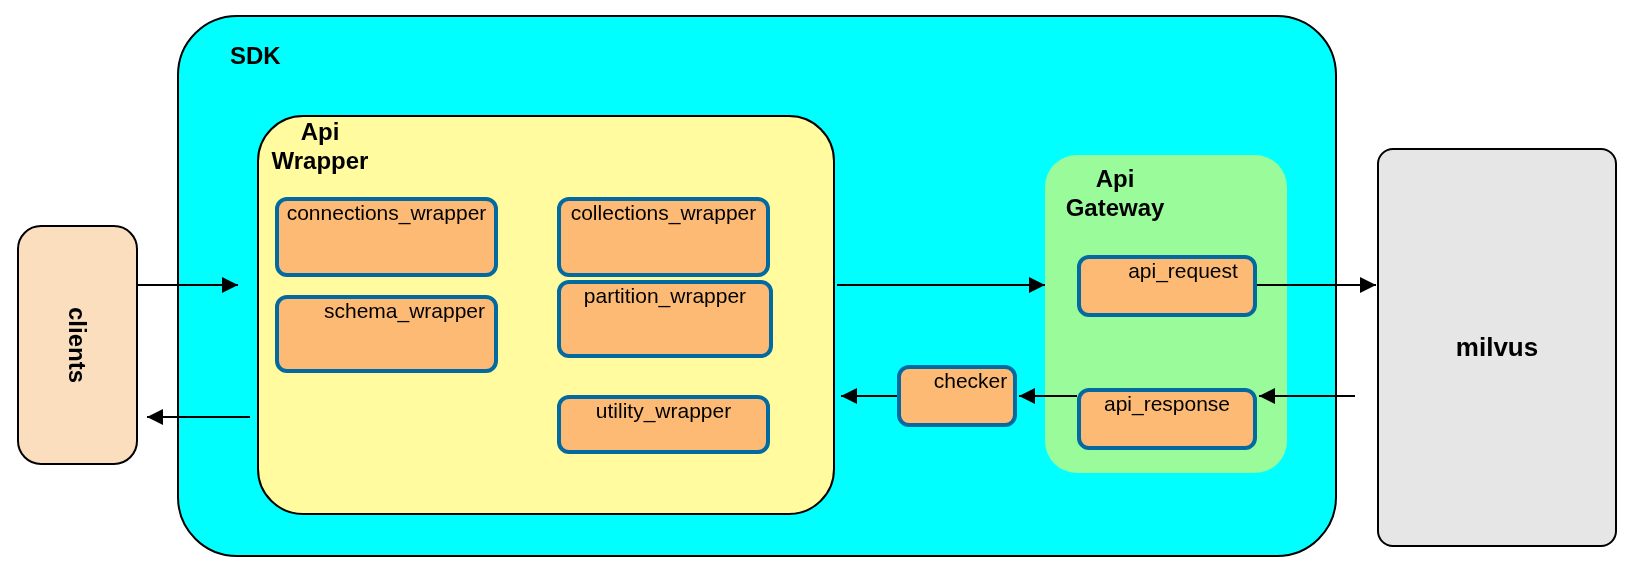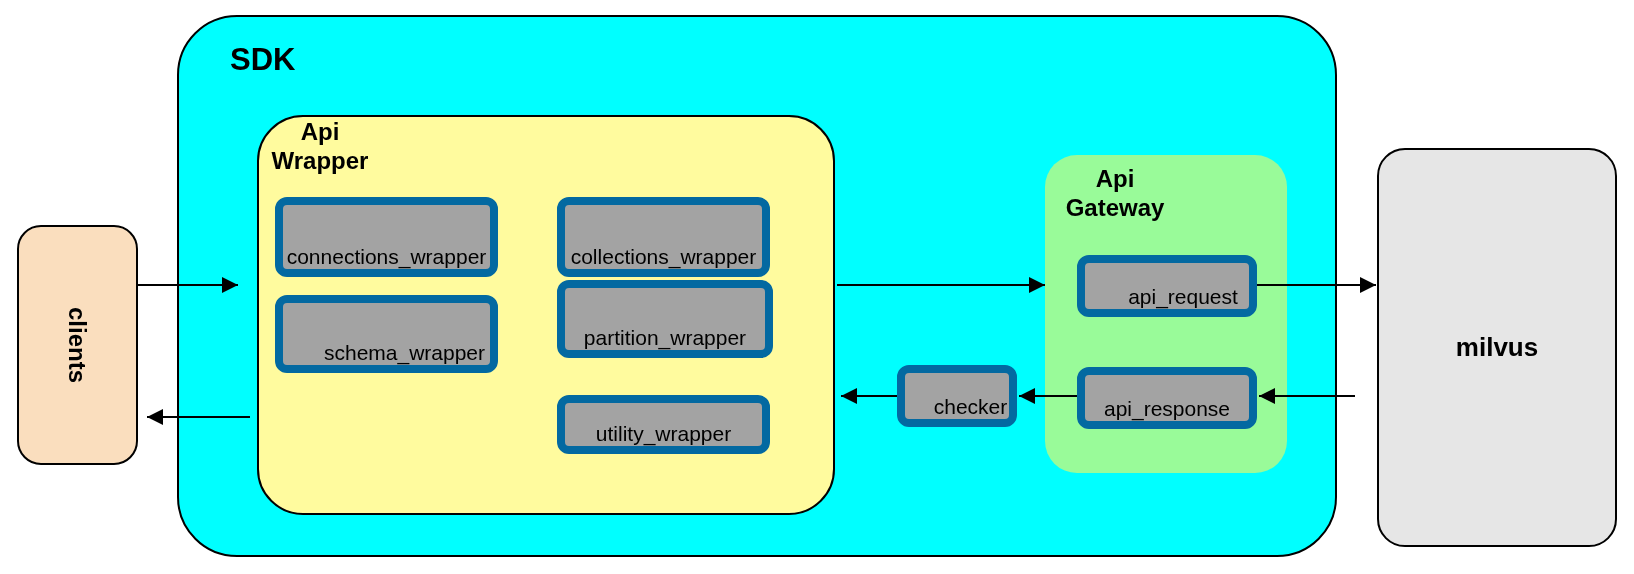--- a/index.html
+++ b/index.html
@@ -6,46 +6,46 @@
   #canvas{position:relative;width:1634px;height:574px;background:#ffffff;
           font-family:"Liberation Sans",sans-serif;color:#000;overflow:hidden;}
   .node{position:absolute;box-sizing:border-box;border:2px solid #000;}
   .flexc{display:flex;align-items:center;justify-content:center;}
   .grouplabel{position:absolute;font-weight:bold;color:#000;}
 
   #clients{left:17px;top:225px;width:121px;height:240px;background:#FADEBE;border-radius:24px;}
   #clients .rot{transform:rotate(90deg);font-weight:bold;font-size:24px;white-space:nowrap;}
 
   #sdk{left:177px;top:15px;width:1160px;height:542px;background:#00FFFF;border-radius:60px;}
-  #sdk-label{left:230px;top:42px;font-size:31px;}
+  #sdk-label{left:230px;top:42px;font-size:24px;}
 
   #api-wrapper{left:257px;top:115px;width:578px;height:400px;background:#FFFB9E;border-radius:46px;}
   #api-wrapper-label{left:270px;top:117px;width:100px;font-size:24px;line-height:29px;
                      text-align:center;white-space:pre-line;}
 
   #api-gateway{left:1045px;top:155px;width:242px;height:318px;background:#99FB99;
                border-radius:32px;border:none;}
   #api-gateway-label{left:1055px;top:164px;width:120px;font-size:24px;line-height:29px;
                      text-align:center;white-space:pre-line;}
 
   #milvus{left:1377px;top:148px;width:240px;height:399px;background:#E6E6E6;
-          border-radius:28px;font-size:26px;font-weight:bold;}
+          border-radius:16px;font-size:26px;font-weight:bold;}
 
-  .leaf{position:absolute;box-sizing:border-box;background:#a3a3a3;border:8px solid #0369a1;
-        border-radius:12px;font-size:21px;display:flex;align-items:flex-end;justify-content:center;
+  .leaf{position:absolute;box-sizing:border-box;background:#fdba74;border:4px solid #0369a1;
+        border-radius:12px;font-size:21px;display:flex;align-items:flex-start;justify-content:center;
         white-space:nowrap;}
   #b-connections{left:275px;top:197px;width:223px;height:80px;}
   #b-collections{left:557px;top:197px;width:213px;height:80px;}
   #b-schema{left:275px;top:295px;width:223px;height:78px;padding-left:36px;}
   #b-partition{left:557px;top:280px;width:216px;height:78px;}
   #b-index{left:275px;top:395px;width:223px;height:78px;}
   #b-utility{left:557px;top:395px;width:213px;height:59px;}
   #b-checker{left:897px;top:365px;width:120px;height:62px;padding-left:27px;}
   #b-request{left:1077px;top:255px;width:180px;height:62px;padding-left:32px;}
-  #b-response{left:1077px;top:367px;width:180px;height:62px;}
+  #b-response{left:1077px;top:388px;width:180px;height:62px;}
 
   #edges{position:absolute;left:0;top:0;width:1634px;height:574px;pointer-events:none;}
   #edges line{stroke:#000;stroke-width:2;}
 </style>
 </head>
 <body>
 
 <div id="canvas">
 
   <div id="clients" class="node flexc">

